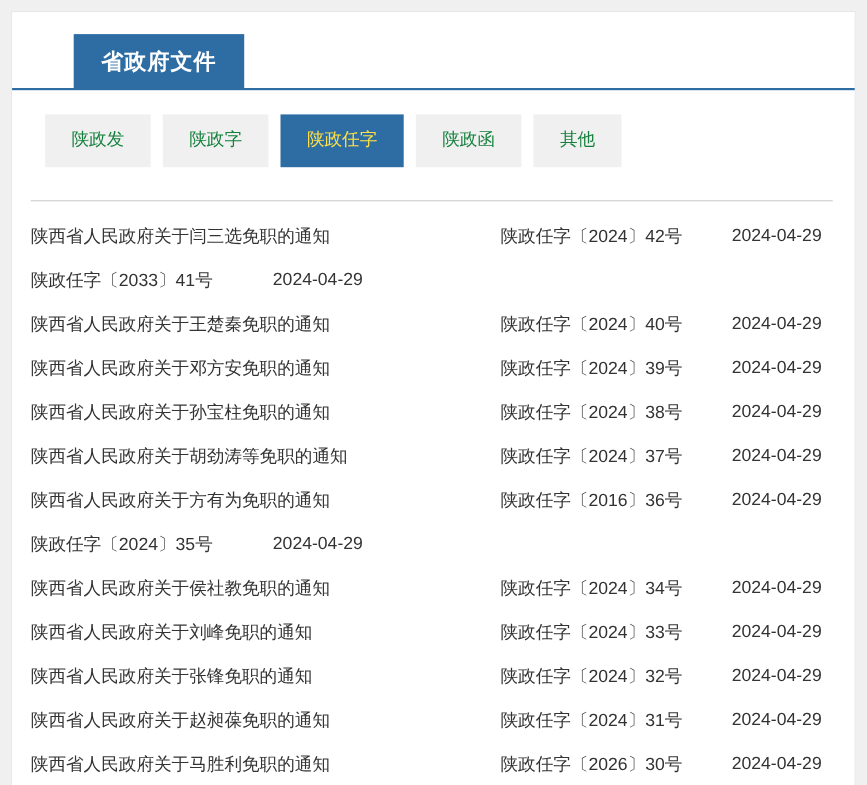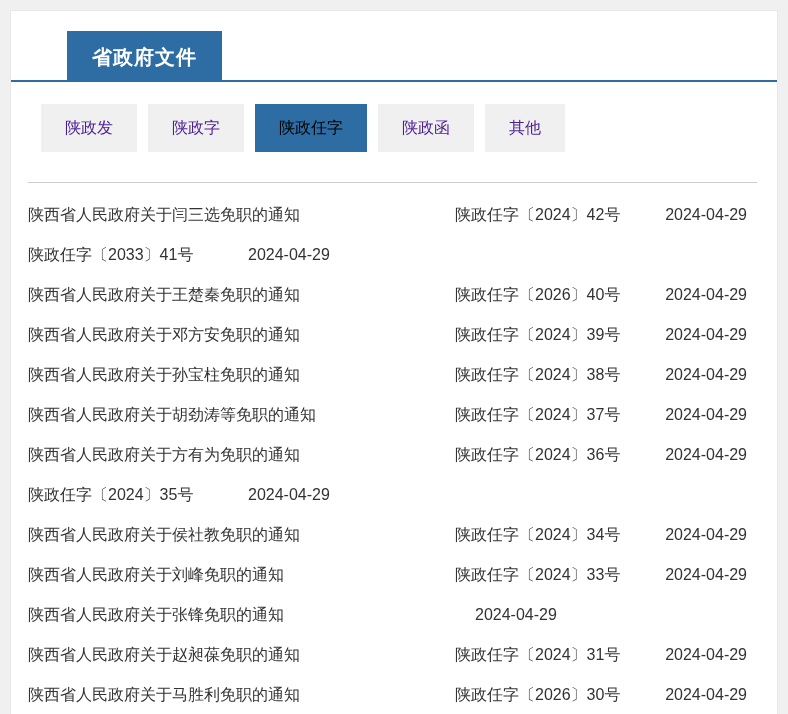--- a/index.html
+++ b/index.html
@@ -39,28 +39,28 @@
   }
   .tabs {
     margin: 22px 0 0 30px;
     font-size: 0;
   }
   .tab {
     display: inline-block;
     margin-right: 11px;
     padding: 14px 24px;
     font-size: 16px;
-    color: #4c1d95;
+    color: #15803d;
     background: #f0f0f0;
     cursor: pointer;
     line-height: 20px;
   }
   .tab.active {
     background: #2e6da4;
-    color: #000000;
+    color: #fde047;
   }
   .list-divider {
     height: 0;
     border-top: 1px solid #cccccc;
     margin: 30px 20px 0 17px;
   }
   .doc-list {
     padding-top: 12px;
   }
   .doc-row {
@@ -119,21 +119,21 @@
     <span class="doc-date">2024-04-29</span>
   </div>
 
   <div class="doc-row">
     <span class="doc-no">陕政任字〔2033〕41号</span>
     <span class="doc-date">2024-04-29</span>
   </div>
 
   <div class="doc-row">
     <a class="doc-title">陕西省人民政府关于王楚秦免职的通知</a>
-    <span class="doc-no">陕政任字〔2026〕40号</span>
+    <span class="doc-no">陕政任字〔2024〕40号</span>
     <span class="doc-date">2024-04-29</span>
   </div>
 
   <div class="doc-row">
     <a class="doc-title">陕西省人民政府关于邓方安免职的通知</a>
     <span class="doc-no">陕政任字〔2024〕39号</span>
     <span class="doc-date">2024-04-29</span>
   </div>
 
   <div class="doc-row">
@@ -143,21 +143,21 @@
   </div>
 
   <div class="doc-row">
     <a class="doc-title">陕西省人民政府关于胡劲涛等免职的通知</a>
     <span class="doc-no">陕政任字〔2024〕37号</span>
     <span class="doc-date">2024-04-29</span>
   </div>
 
   <div class="doc-row">
     <a class="doc-title">陕西省人民政府关于方有为免职的通知</a>
-    <span class="doc-no">陕政任字〔2024〕36号</span>
+    <span class="doc-no">陕政任字〔2016〕36号</span>
     <span class="doc-date">2024-04-29</span>
   </div>
 
   <div class="doc-row">
     <span class="doc-no">陕政任字〔2024〕35号</span>
     <span class="doc-date">2024-04-29</span>
   </div>
 
   <div class="doc-row">
     <a class="doc-title">陕西省人民政府关于侯社教免职的通知</a>
@@ -166,20 +166,21 @@
   </div>
 
   <div class="doc-row">
     <a class="doc-title">陕西省人民政府关于刘峰免职的通知</a>
     <span class="doc-no">陕政任字〔2024〕33号</span>
     <span class="doc-date">2024-04-29</span>
   </div>
 
   <div class="doc-row">
     <a class="doc-title">陕西省人民政府关于张锋免职的通知</a>
+    <span class="doc-no">陕政任字〔2024〕32号</span>
     <span class="doc-date">2024-04-29</span>
   </div>
 
   <div class="doc-row">
     <a class="doc-title">陕西省人民政府关于赵昶葆免职的通知</a>
     <span class="doc-no">陕政任字〔2024〕31号</span>
     <span class="doc-date">2024-04-29</span>
   </div>
 
   <div class="doc-row">

